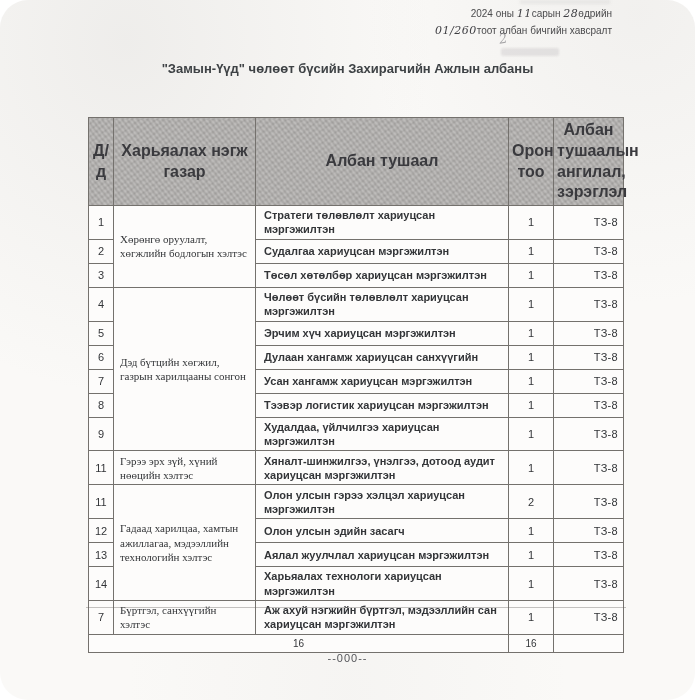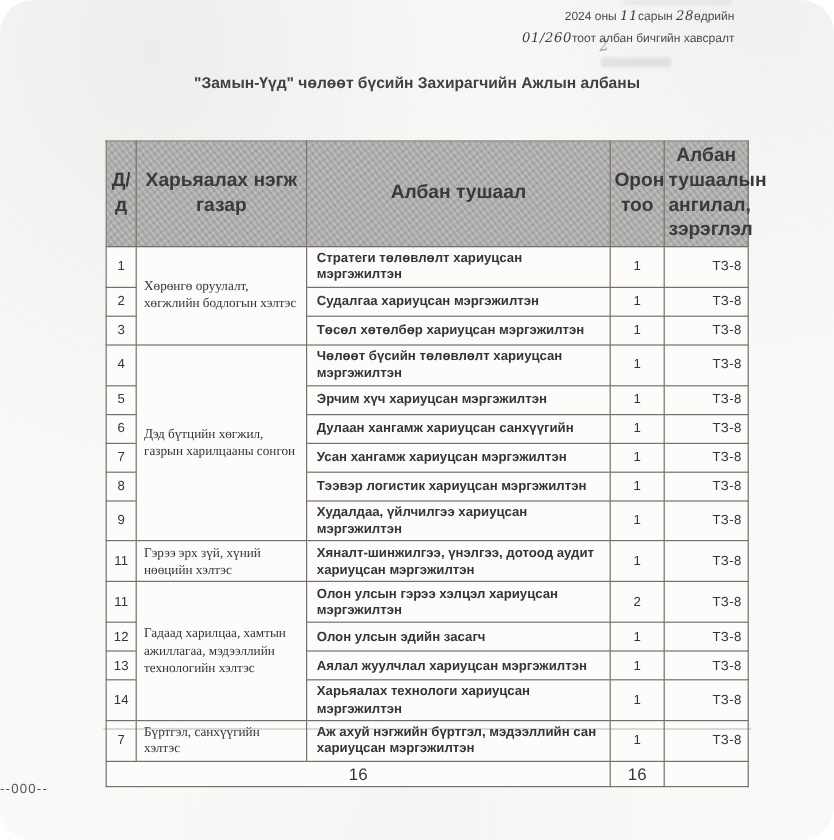--- a/index.html
+++ b/index.html
@@ -38,25 +38,25 @@
   }
   tbody td{font-size:11px;padding:2px 5px;}
   .c-num{text-align:center;}
   .c-dept{text-align:left;line-height:1.3;padding:2px 6px;font-family:Liberation Serif, serif;}
   .c-job{text-align:left;padding-left:8px;line-height:1.3;font-weight:bold;}
   .c-count{text-align:center;}
   .c-grade{text-align:right;letter-spacing:0.3px;}
   tr.single{height:24px;}
   tr.double{height:34px;}
   tr.total{height:18px;}
-  tr.total td{font-size:14px;text-align:center;}
+  tr.total td{font-size:10px;text-align:center;}
   .table-shadow-line{position:absolute;top:607px;left:86px;width:540px;height:1px;
     background:rgba(100,98,95,0.38);filter:blur(0.4px);}
   
-  .footer{position:absolute;top:652px;left:0;width:100%;text-align:left;
+  .footer{position:absolute;top:652px;left:0;width:100%;text-align:center;
     font-size:11px;color:#55565a;letter-spacing:1px;}
 </style>
 </head>
 <body>
 
 <div class="page">
 
   <div class="annotation">
     <div class="ann-line"><span>2024 оны </span><span class="hw">11</span><span>сарын </span><span class="hw">28</span><span>өдрийн</span></div>
     <div class="ann-line"><span class="hw">01/260</span><span>тоот албан бичгийн хавсралт</span></div>

